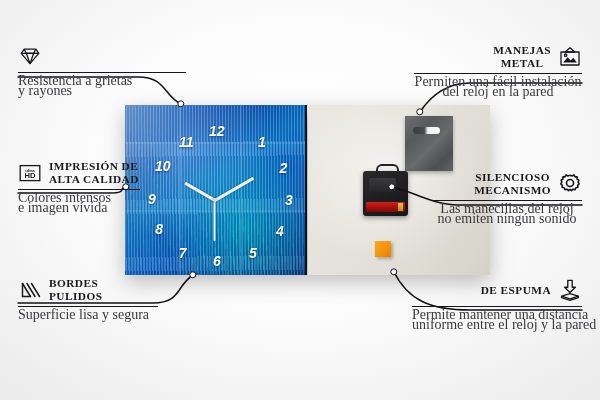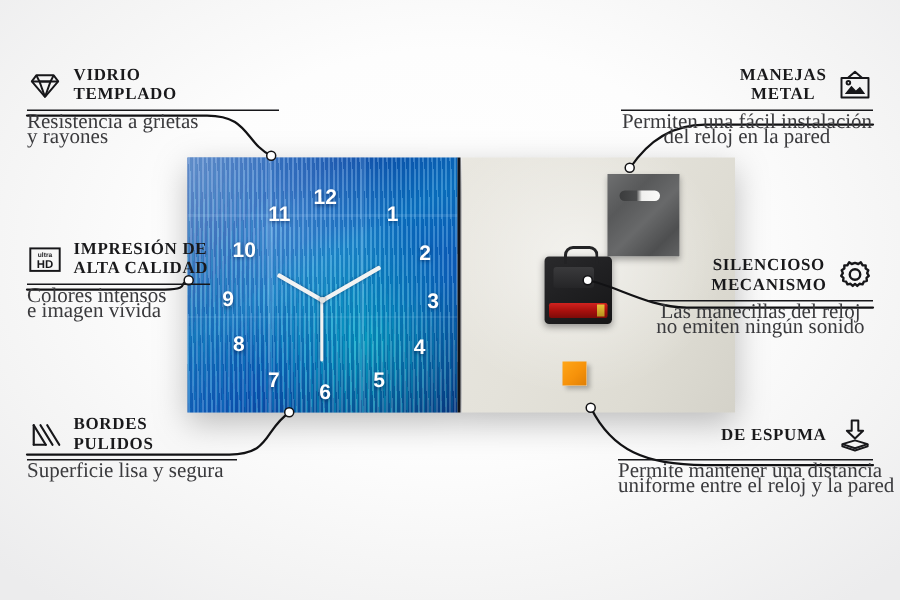--- a/index.html
+++ b/index.html
@@ -25,21 +25,21 @@
   .ico{width:24px;height:24px;flex:0 0 24px;display:block;}
 
   
   .product{position:absolute;left:125px;top:105px;width:365px;height:170px;
     filter:drop-shadow(0 7px 11px rgba(0,0,0,.26));}
   .face{position:absolute;left:0;top:0;width:180px;height:170px;overflow:hidden;
     background:
       radial-gradient(circle at 66% 72%, rgba(0,232,214,.50) 0%, rgba(0,150,190,0) 46%),
       radial-gradient(circle at 30% 26%, rgba(120,190,255,.50) 0%, rgba(20,70,160,0) 52%),
       linear-gradient(150deg,#1657b4 0%,#0f4fae 22%,#0a78c8 44%,#0d5ec0 66%,#07357f 100%);
-    border-right:2.5px solid #121319;}
+    border-right:2.5px solid #121319;font-style:italic;}
   
   .face .moire{position:absolute;inset:-30%;
     background:repeating-linear-gradient(98deg,rgba(255,255,255,.30) 0 1px,rgba(0,40,110,.26) 1px 2.4px);
     opacity:.62;transform:rotate(-9deg) scale(1.25);}
   .face .moire2{position:absolute;inset:-30%;
     background:repeating-linear-gradient(72deg,rgba(0,255,228,.34) 0 1px,rgba(2,30,96,.30) 1px 3.1px);
     opacity:.42;transform:rotate(16deg) scale(1.2);
     -webkit-mask-image:radial-gradient(ellipse 58% 46% at 62% 74%,#000 10%,transparent 72%);
             mask-image:radial-gradient(ellipse 58% 46% at 62% 74%,#000 10%,transparent 72%);}
   .face .moire3{position:absolute;inset:-20%;
@@ -161,24 +161,20 @@
     <div class="co-head">
       <svg class="ico" viewBox="0 0 24 24">
         <g fill="none" stroke="#17171a" stroke-width="1.3" stroke-linejoin="round">
           <path d="M3.2 9.3 L6.2 5.2 H17.8 L20.8 9.3 L12 19.6 Z"></path>
           <path d="M3.2 9.3 H20.8"></path>
             <path d="M6.2 5.2 L8.3 9.3 L12 19.6"></path>
           <path d="M17.8 5.2 L15.7 9.3 L12 19.6"></path>
             <path d="M8.3 9.3 H15.7"></path>
         </g>
       </svg>
-      <div>
-        <div class="co-title">VIDRIO</div>
-        <div class="co-title">TEMPLADO</div>
-      </div>
     </div>
     <div class="rule"></div>
     <div class="co-sub">Resistencia a grietas</div>
     <div class="co-sub">y rayones</div>
   </div>
 
   <div class="callout" style="left:18px;top:160px;width:122px;">
     <div class="co-head">
       <svg class="ico" viewBox="0 0 24 24">
         <rect x="2.2" y="4.6" width="19.6" height="15" fill="none" stroke="#17171a" stroke-width="1.3"></rect>

